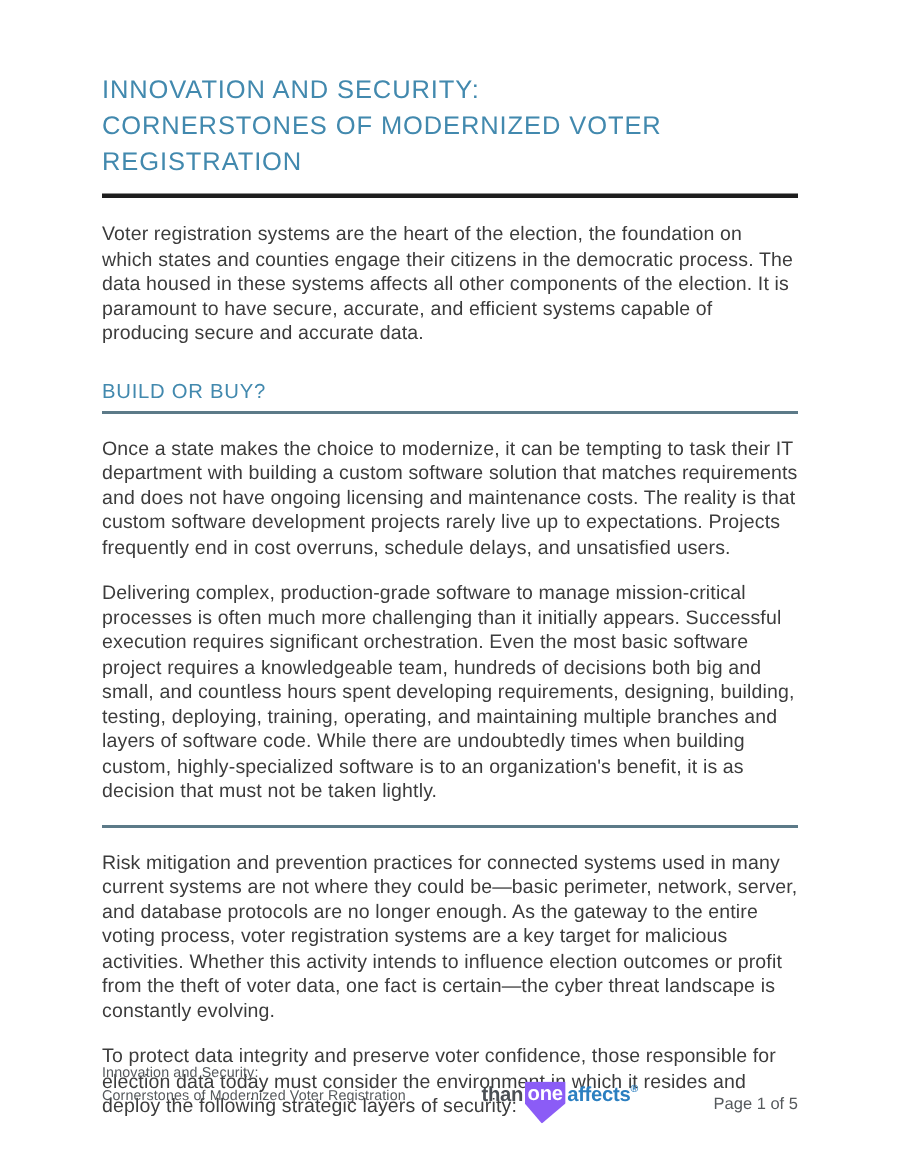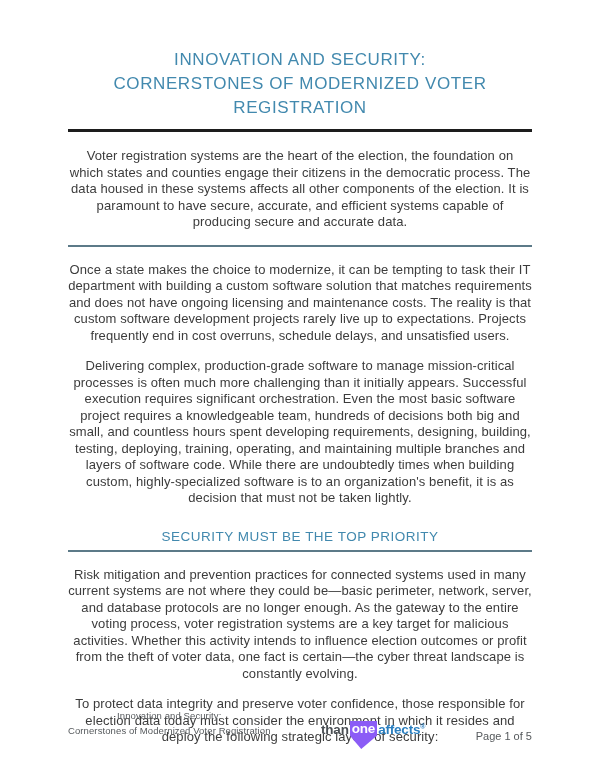--- a/index.html
+++ b/index.html
@@ -7,21 +7,20 @@
   body { font-family: "Liberation Sans", sans-serif; }
 
   .page {
     position: relative;
     width: 600px;
     height: 776px;
     margin: 0 auto;
     background: #ffffff;
     padding: 48px 68px 0 68px;
     overflow: hidden;
-    text-align: center;
   }
 
   .doc-title {
     color: #4289ae;
     font-size: 17px;
     font-weight: 500;
     letter-spacing: 0.6px;
     line-height: 24px;
   }
 
@@ -110,26 +109,26 @@
 
   <h1 class="doc-title">
     <span>INNOVATION AND SECURITY:</span><br>
     <span>CORNERSTONES OF MODERNIZED VOTER REGISTRATION</span>
   </h1>
 
   <div class="title-rule"></div>
 
   <p class="body-para">Voter registration systems are the heart of the election, the foundation on which states and counties engage their citizens in the democratic process. The data housed in these systems affects all other components of the election. It is paramount to have secure, accurate, and efficient systems capable of producing secure and accurate data.</p>
 
+  <h2 class="section-heading">BUILD OR BUY?</h2>
   <div class="section-rule"></div>
 
   <p class="body-para">Once a state makes the choice to modernize, it can be tempting to task their IT department with building a custom software solution that matches requirements and does not have ongoing licensing and maintenance costs. The reality is that custom software development projects rarely live up to expectations. Projects frequently end in cost overruns, schedule delays, and unsatisfied users.</p>
   <p class="body-para">Delivering complex, production-grade software to manage mission-critical processes is often much more challenging than it initially appears. Successful execution requires significant orchestration. Even the most basic software project requires a knowledgeable team, hundreds of decisions both big and small, and countless hours spent developing requirements, designing, building, testing, deploying, training, operating, and maintaining multiple branches and layers of software code. While there are undoubtedly times when building custom, highly-specialized software is to an organization's benefit, it is as decision that must not be taken lightly.</p>
 
-  <h2 class="section-heading">SECURITY MUST BE THE TOP PRIORITY</h2>
   <div class="section-rule"></div>
 
   <p class="body-para">Risk mitigation and prevention practices for connected systems used in many current systems are not where they could be—basic perimeter, network, server, and database protocols are no longer enough. As the gateway to the entire voting process, voter registration systems are a key target for malicious activities. Whether this activity intends to influence election outcomes or profit from the theft of voter data, one fact is certain—the cyber threat landscape is constantly evolving.</p>
   <p class="body-para">To protect data integrity and preserve voter confidence, those responsible for election data today must consider the environment in which it resides and deploy the following strategic layers of security:</p>
 
   <div class="footer">
     <div class="footer-doc-title">
       <span>Innovation and Security:</span><br>
       <span>Cornerstones of Modernized Voter Registration</span>
     </div>

